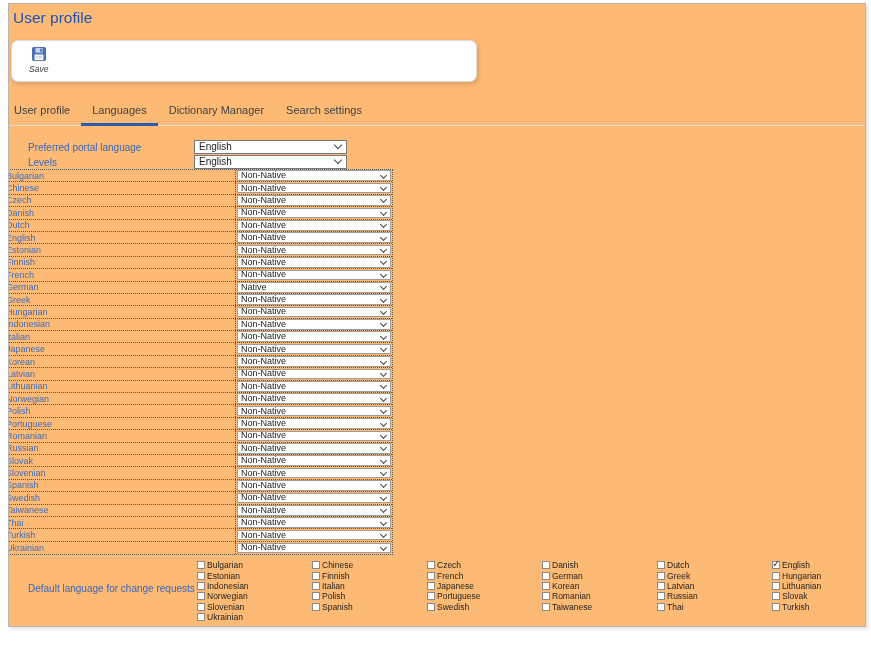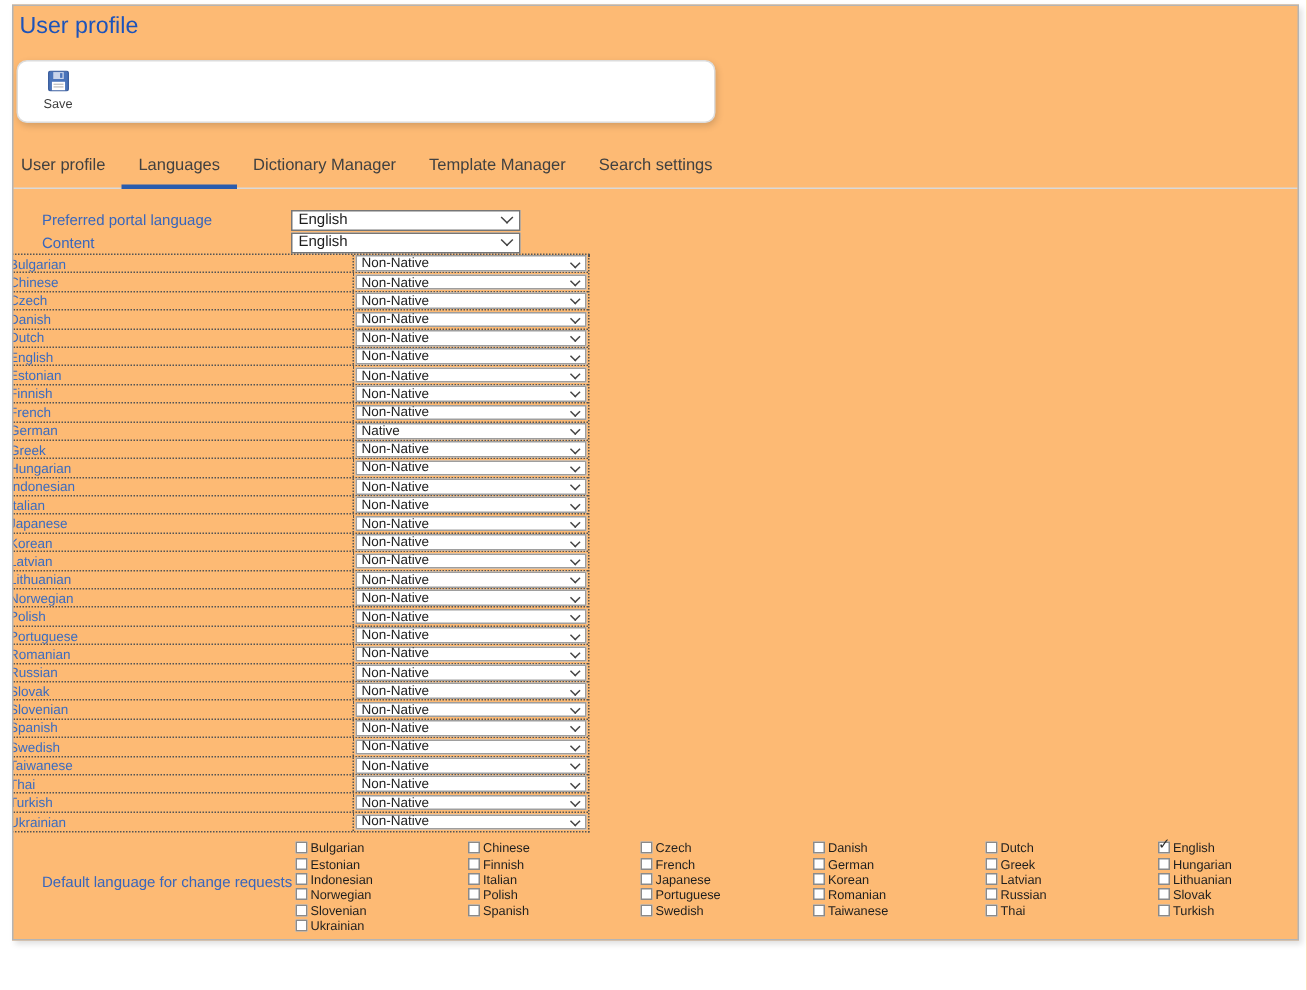--- a/index.html
+++ b/index.html
@@ -11,21 +11,21 @@
   .page {
     position:absolute; left:8px; top:3px; width:858px; height:624px;
     box-sizing:border-box; border:1px solid #b4b4b4; background:#fdba74;
     box-shadow:2px 2px 4px rgba(0,0,0,.13); overflow:hidden;
   }
   .page-title { margin:5px 0 0 4px; font-size:15.5px; line-height:18px; color:var(--c-title,#1d53ba); }
 
   .toolbar {
     margin:13px 0 0 2px; width:466px; height:42px; box-sizing:border-box;
     border:1px solid #dcdcdc; border-radius:7px; background:#fff;
-    box-shadow:1px 2px 5px rgba(0,0,0,.16); display:flex; align-items:stretch;
+    box-shadow:1px 2px 5px rgba(0,0,0,.16); display:flex; align-items:stretch;font-style:italic;
   }
   .save-btn { display:flex; flex-direction:column; align-items:center; padding:6px 10px 2px; margin-left:7px; cursor:pointer; }
   .save-icon svg { display:block; }
   .save-label { font-size:8.5px; color:#3a3a3a; margin-top:3px; }
 
   .tabbar { display:flex; margin-top:16px; padding-left:2px; border-bottom:1px solid #d9d9d9; }
   .tab { font-size:11px; color:#414141; padding:6px 11px 7px; border-bottom:3px solid transparent; margin-bottom:-1px; white-space:nowrap; cursor:pointer; }
   .tab:first-child { padding-left:3px; }
   .tab.active { border-bottom-color:var(--c-accent-underline,#2a5cad); }
 
@@ -81,36 +81,35 @@
         </svg>
       </span>
       <span class="save-label">Save</span>
     </div>
   </div>
 
   <div class="tabbar">
       <div class="tab">User profile</div>
       <div class="tab active">Languages</div>
       <div class="tab">Dictionary Manager</div>
-      <div class="tab">Template Manager</div>
       <div class="tab">Search settings</div>
     </div>
 
   <div class="form">
 
     <div class="form-row">
       <div class="form-label">Preferred portal language</div>
       <div class="sel sel-std">
         <span class="sel-text">English</span>
         <span class="chev"></span>
       </div>
     </div>
 
     <div class="form-row">
-      <div class="form-label">Content</div>
+      <div class="form-label">Levels</div>
       <div class="sel sel-std">
         <span class="sel-text">English</span>
         <span class="chev"></span>
       </div>
     </div>
 
     <div class="form-row r-center">
       <div class="tql-table">
           <div class="tql-row">
             <div class="tql-lang">

